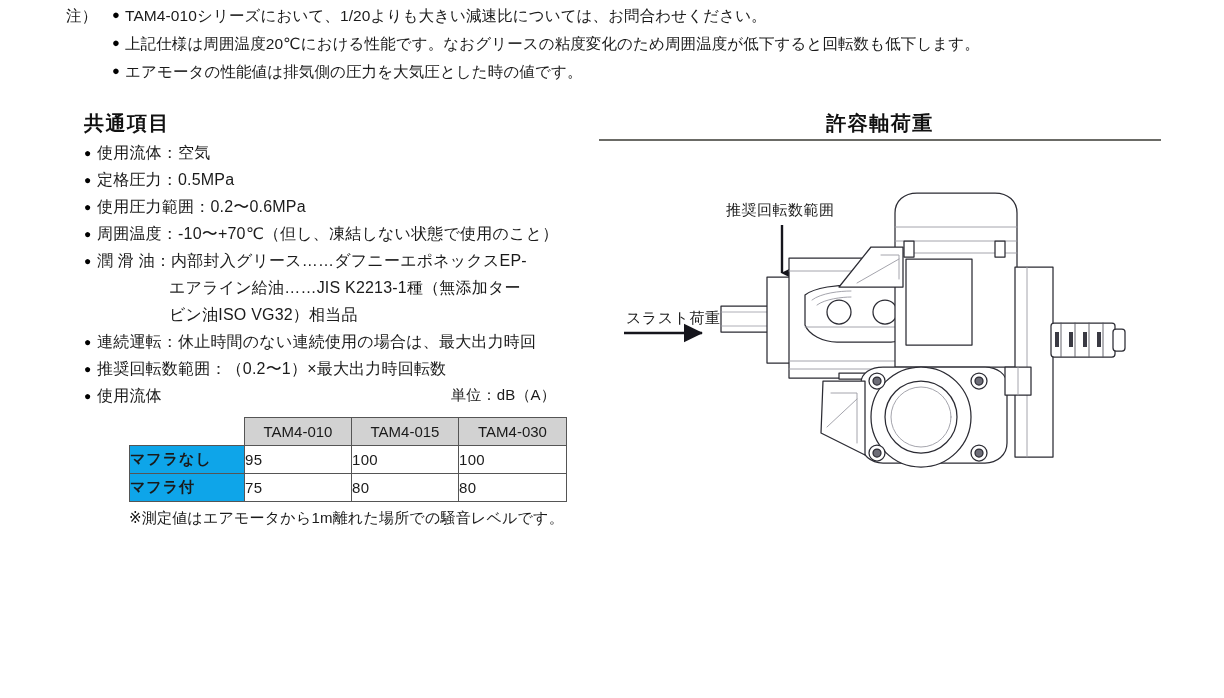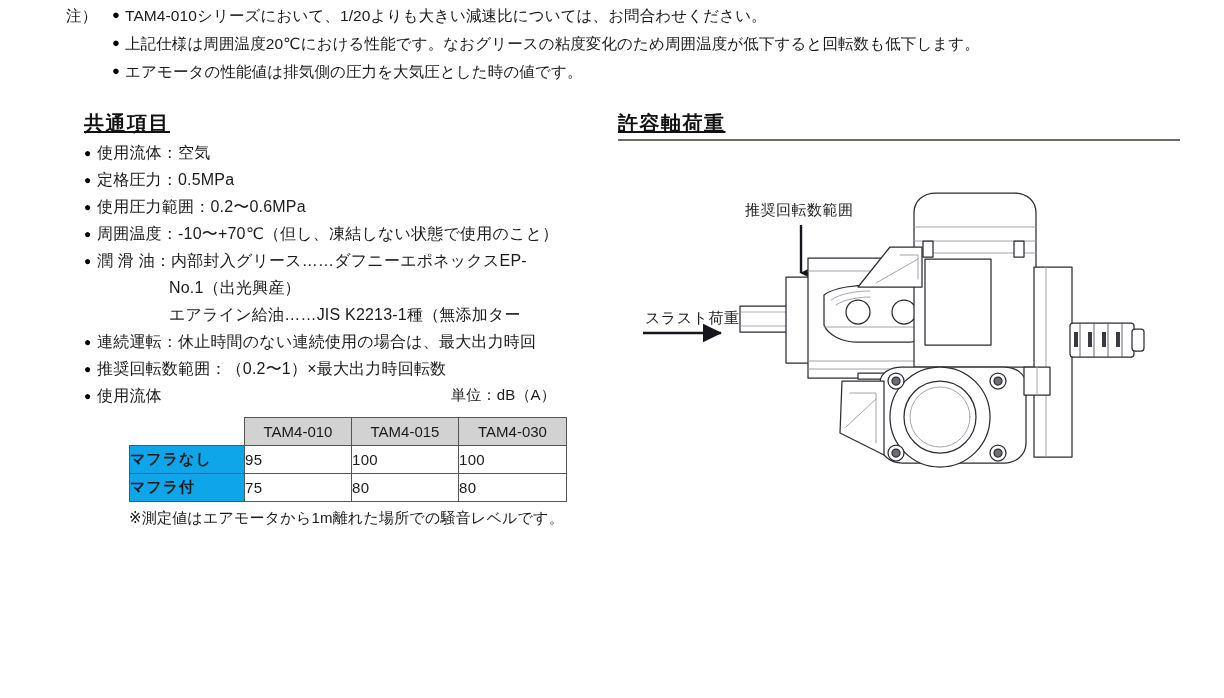--- a/index.html
+++ b/index.html
@@ -77,21 +77,20 @@
     top: 0;
     width: 520px;
   }
   .sec-title {
     font-size: 20px;
     font-weight: bold;
     letter-spacing: 1.5px;
     color: #111;
     margin: 0 0 9px 0;
     line-height: 1.1;
-    text-decoration: underline;
   }
   .spec-list {
     margin: 0;
     padding: 0;
     list-style: none;
   }
   .spec-item {
     display: flex;
     align-items: flex-start;
     font-size: 16px;
@@ -178,23 +177,24 @@
   .table-note {
     margin-top: 7px;
     font-size: 15px;
     letter-spacing: 0.2px;
     white-space: nowrap;
   }
 
   
   .col-right {
     position: absolute;
-    left: 618px;
+    left: 599px;
     top: 0;
     width: 570px;
+    text-align: center;
   }
   .sec-title-rule {
     border-bottom: 2px solid #6b6b66;
     padding-bottom: 5px;
     margin-bottom: 0;
     width: 562px;
   }
 
   .diagram {
     position: relative;
@@ -272,22 +272,22 @@
       <li class="spec-item">
         <span class="spec-bullet">●</span>
         <span class="spec-text">周囲温度：-10〜+70℃（但し、凍結しない状態で使用のこと）</span>
       </li>
       <li class="spec-item">
         <span class="spec-bullet">●</span>
         <span class="spec-text">潤 滑 油：内部封入グリース……ダフニーエポネックスEP-</span>
       </li>
     </ul>
 
-    <div class="spec-cont">No.1（出光興産）</div>
     <div class="spec-cont">エアライン給油……JIS K2213-1種（無添加ター</div>
+    <div class="spec-cont">ビン油ISO VG32）相当品</div>
 
     <ul class="spec-list">
       <li class="spec-item">
         <span class="spec-bullet">●</span>
         <span class="spec-text">連続運転：休止時間のない連続使用の場合は、最大出力時回</span>
       </li>
     </ul>
 
     <ul class="spec-list">
       <li class="spec-item">

